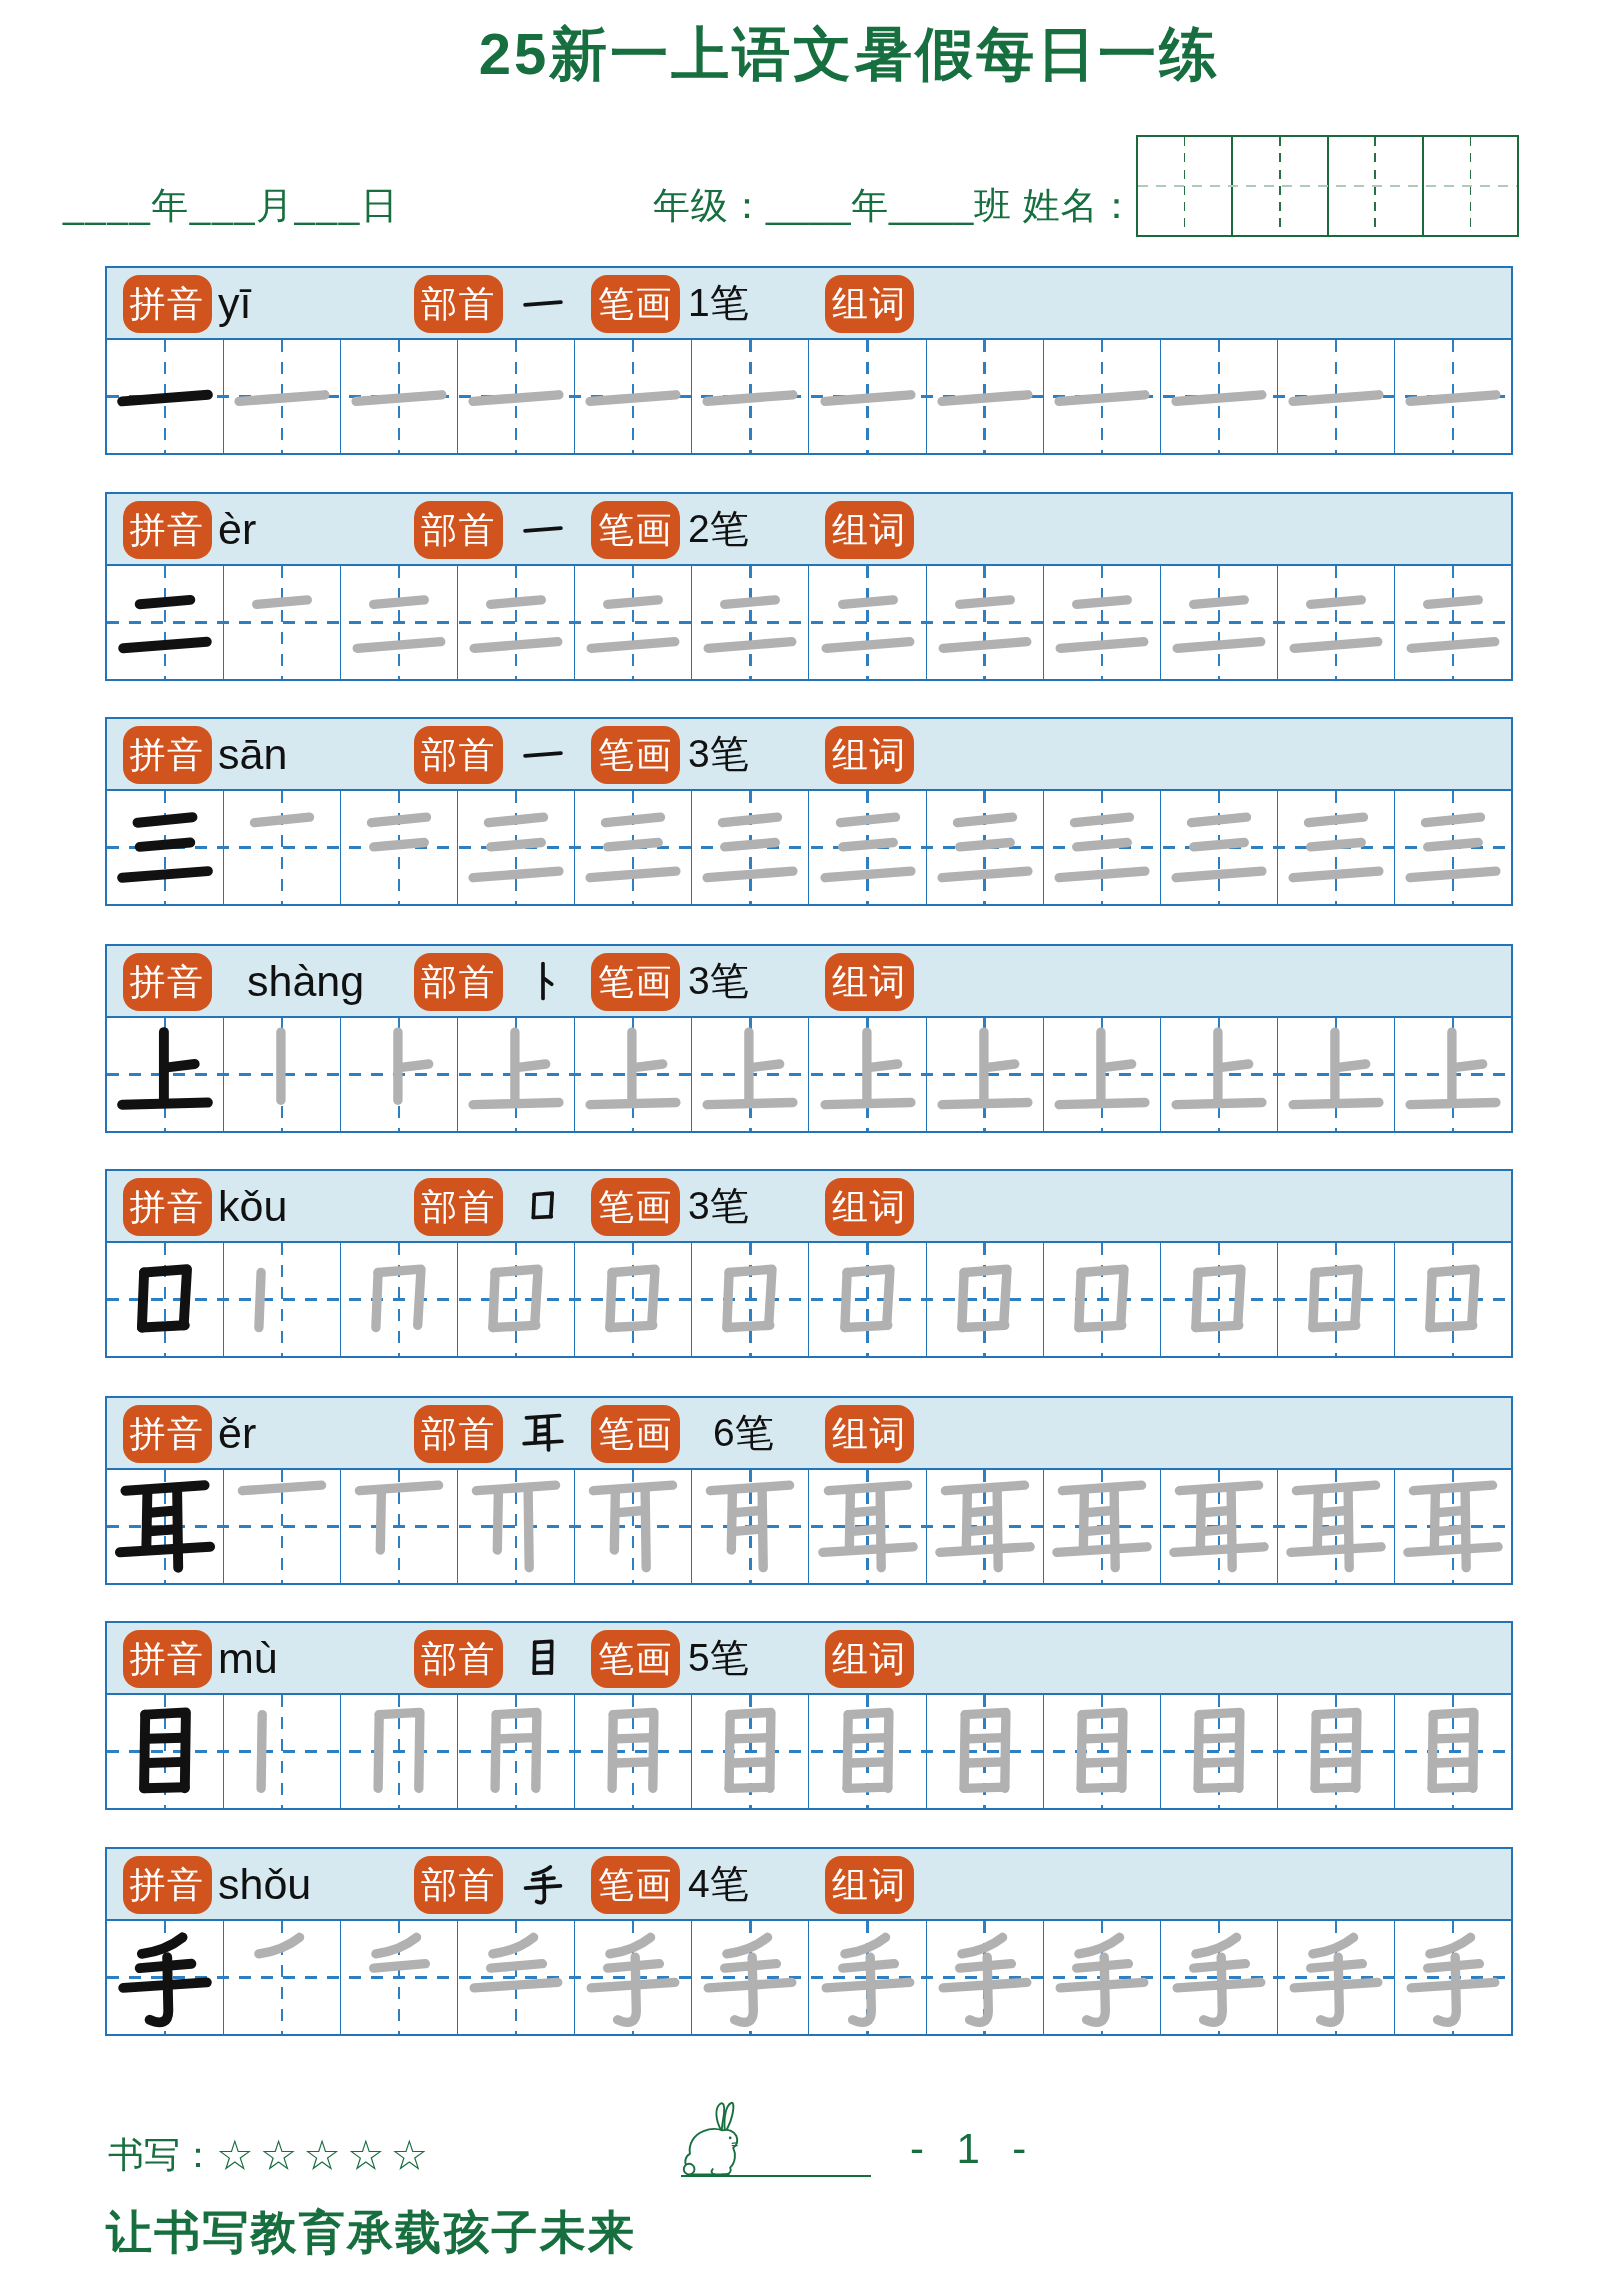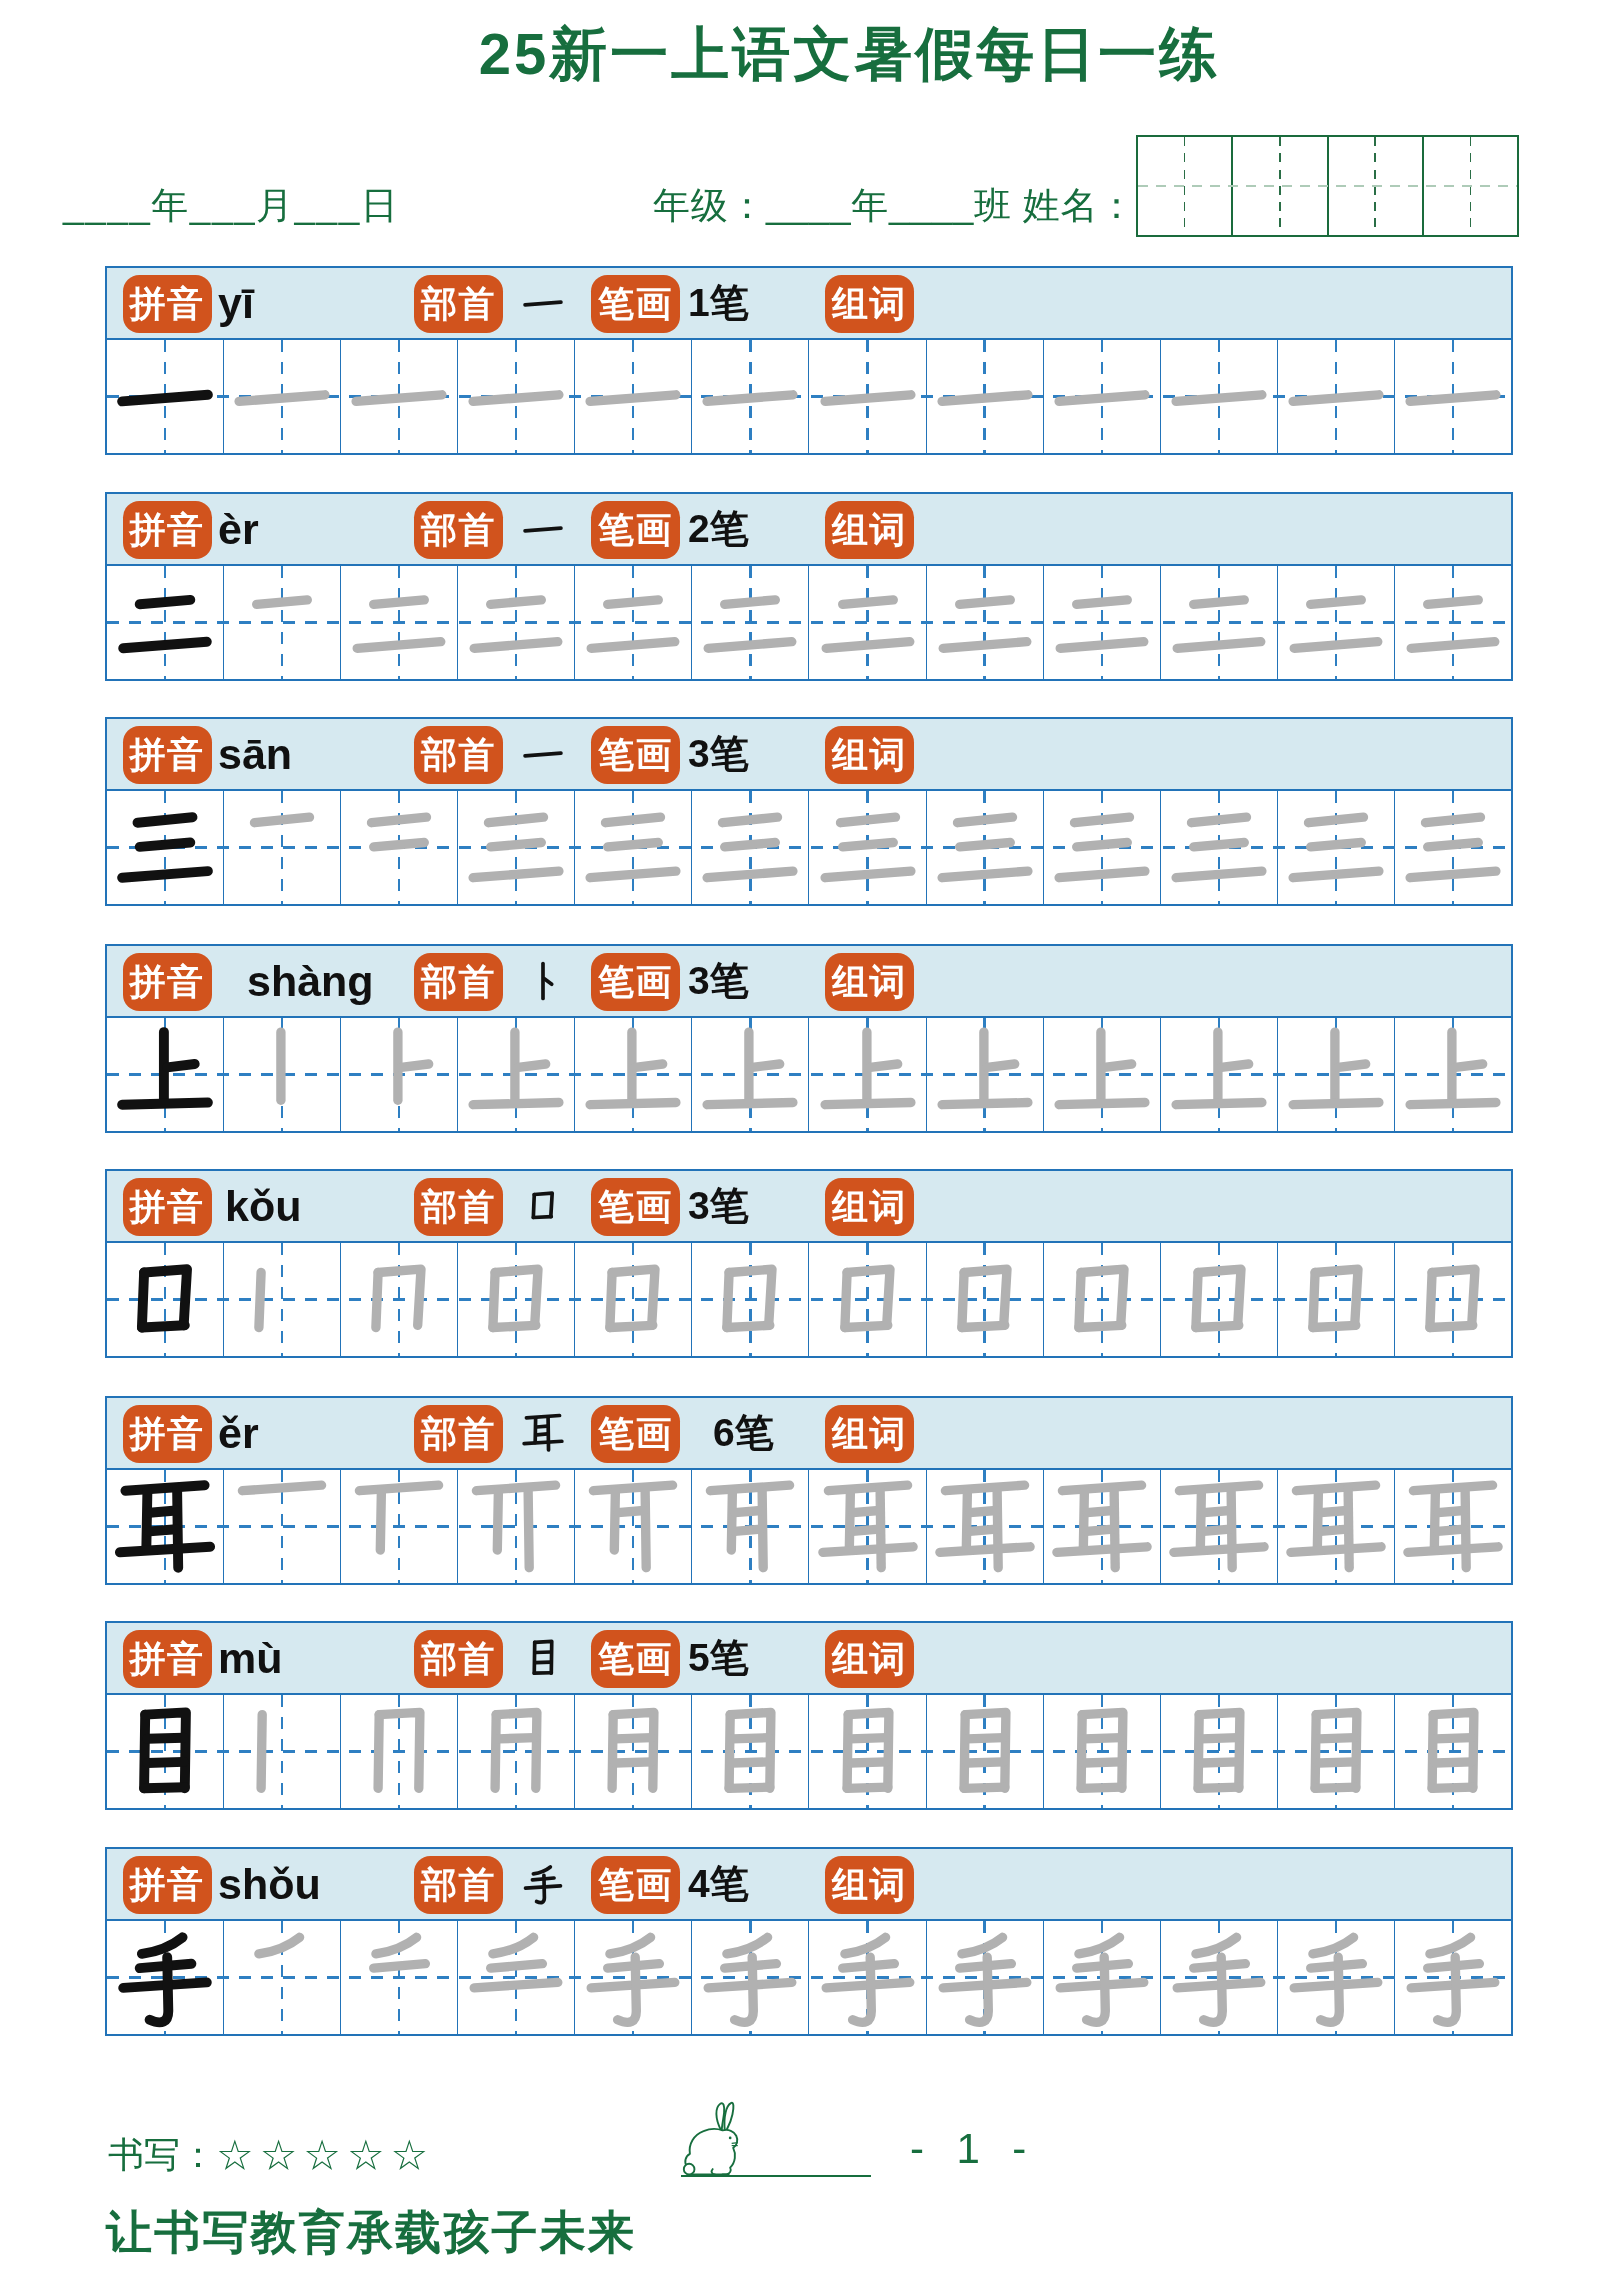--- a/index.html
+++ b/index.html
@@ -39,21 +39,21 @@
   .name-cell .nvdash{
     position:absolute;left:50%;top:0;bottom:0;width:1.5px;margin-left:-0.7px;
     background:repeating-linear-gradient(to bottom,#2a6e46 0 9px,transparent 9px 16.3px);
   }
   .name-grid .nhdash{
     position:absolute;left:0;right:0;top:50%;height:1.5px;margin-top:-0.7px;
     background:repeating-linear-gradient(to right,#aecbb8 0 10.4px,transparent 10.4px 18px);
     z-index:2;
   }
   
-  .prow{position:absolute;left:105px;width:1408px;font-weight:bold;}
+  .prow{position:absolute;left:105px;width:1408px;}
   .prow-header{
     height:72px;background:var(--hdrbg);box-sizing:border-box;
     border:2.2px solid var(--blue);border-bottom:none;position:relative;
   }
   .badge{
     position:absolute;top:6.7px;width:89px;height:58px;border-radius:16.3px;
     background:var(--orange);color:#ffffff;font-size:36px;line-height:58px;
     text-align:center;letter-spacing:1.5px;
   }
   .hval{position:absolute;top:0;height:62px;line-height:70px;color:var(--ink);}
@@ -511,21 +511,21 @@
             <path d="M52,43 L77,40" fill="none" stroke="#b1b1b1" stroke-width="8.5" stroke-linecap="round" stroke-linejoin="round"></path>
             <path d="M11,77 L89,75" fill="none" stroke="#b1b1b1" stroke-width="8.5" stroke-linecap="round" stroke-linejoin="round"></path>
           </svg>
         </div>
         <div class="hdash"></div>
       </div>
     </div>
     <div class="prow" style="top: 1169px;">
       <div class="prow-header">
         <div class="badge" style="left: 15.6px;">拼音</div>
-        <div class="hval pinyin" style="left: 111px; margin-left: 7px;">kǒu</div>
+        <div class="hval pinyin" style="left: 111px;">kǒu</div>
         <div class="badge" style="left: 307px;">部首</div>
         <div class="radical-glyph"><svg viewBox="0 0 100 100">
             <path d="M31,25 L29,75" fill="none" stroke="#111111" stroke-width="8" stroke-linecap="round" stroke-linejoin="round"></path>
             <path d="M31,25 L70,22 L67,73" fill="none" stroke="#111111" stroke-width="8" stroke-linecap="round" stroke-linejoin="round"></path>
             <path d="M29,75 L68,73" fill="none" stroke="#111111" stroke-width="8" stroke-linecap="round" stroke-linejoin="round"></path>
           </svg></div>
         <div class="badge" style="left: 484px;">笔画</div>
         <div class="hval strokeslabel" style="left: 581px;">3笔</div>
         <div class="badge" style="left: 718px;">组词</div>
       </div>

